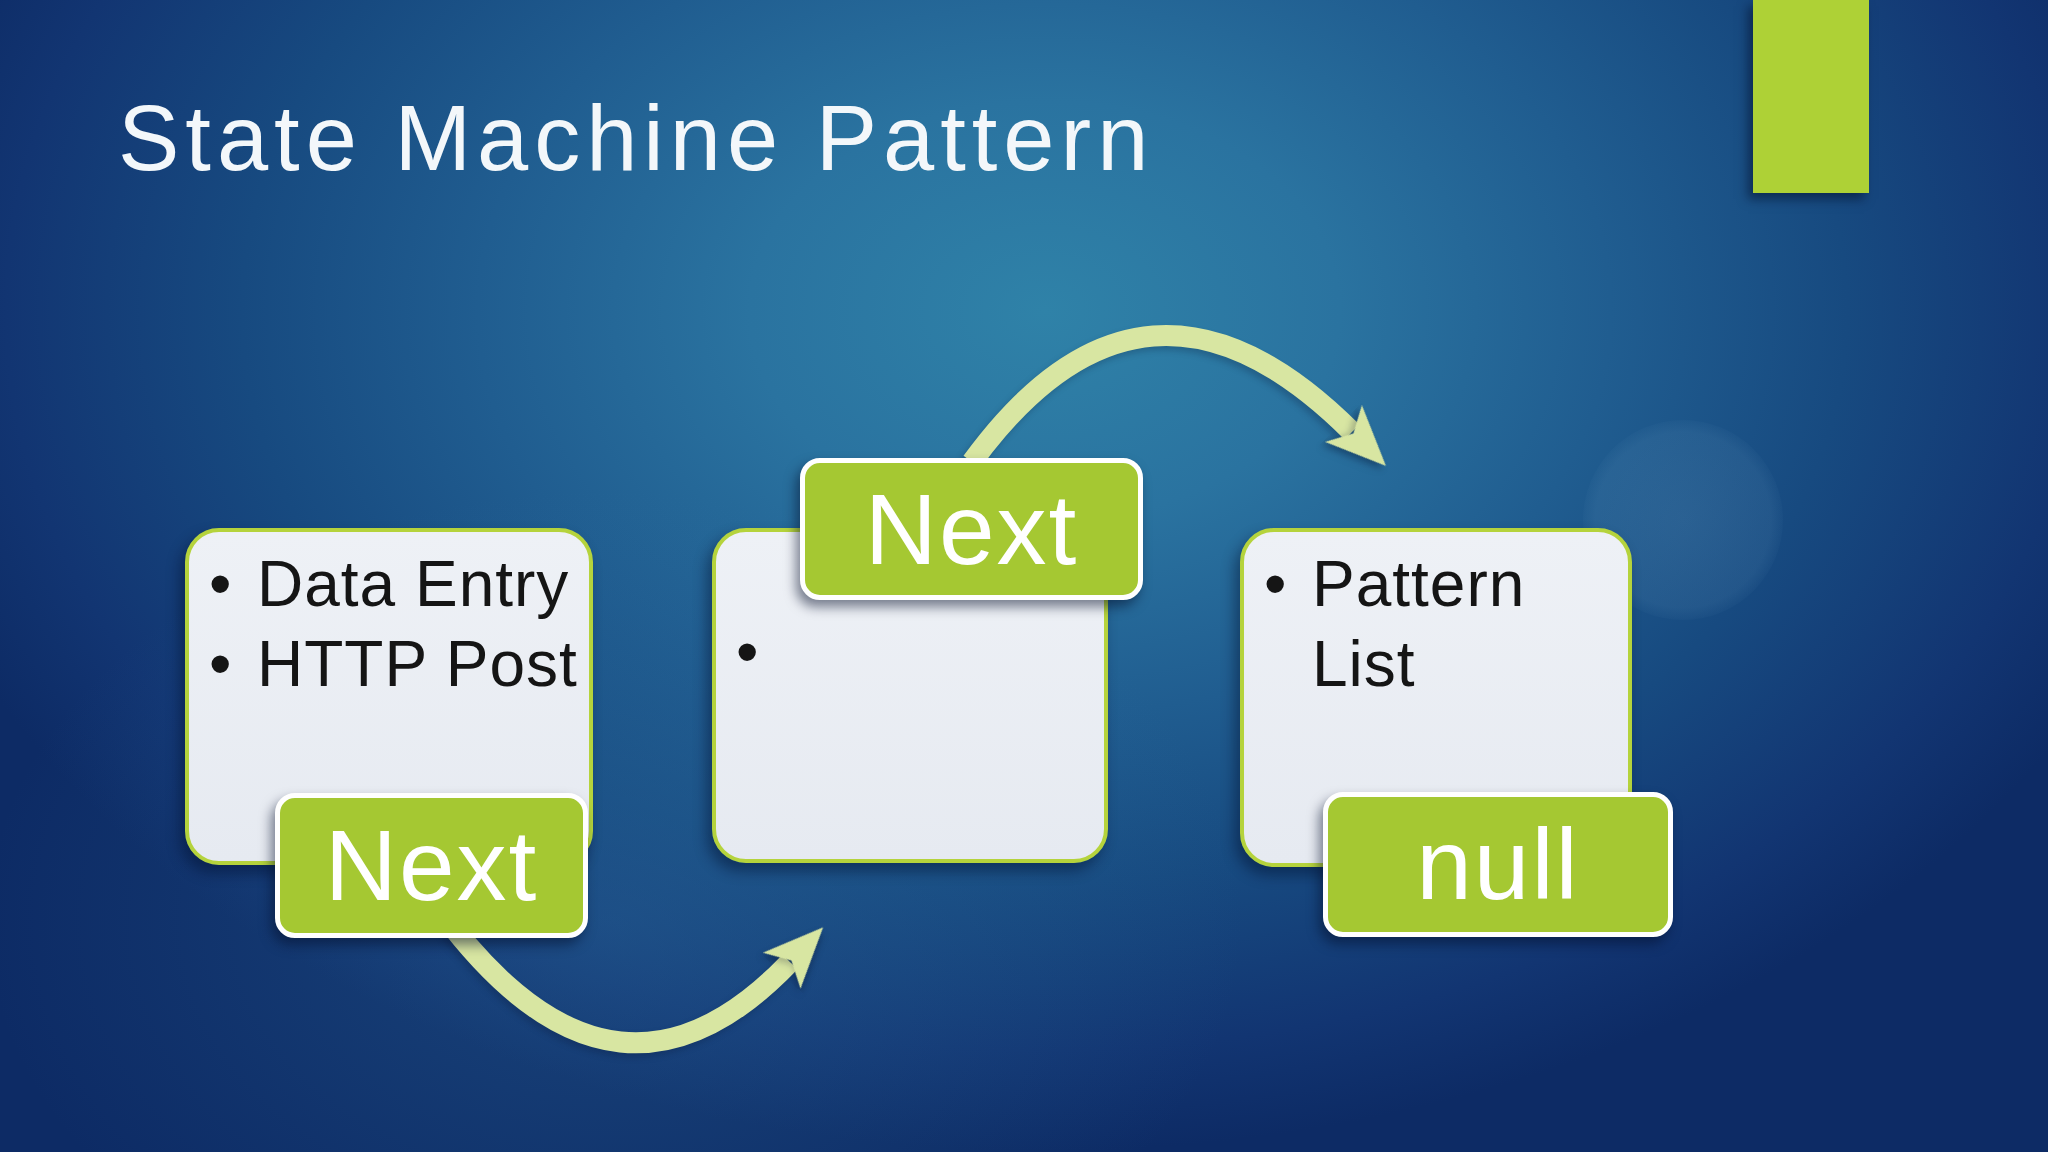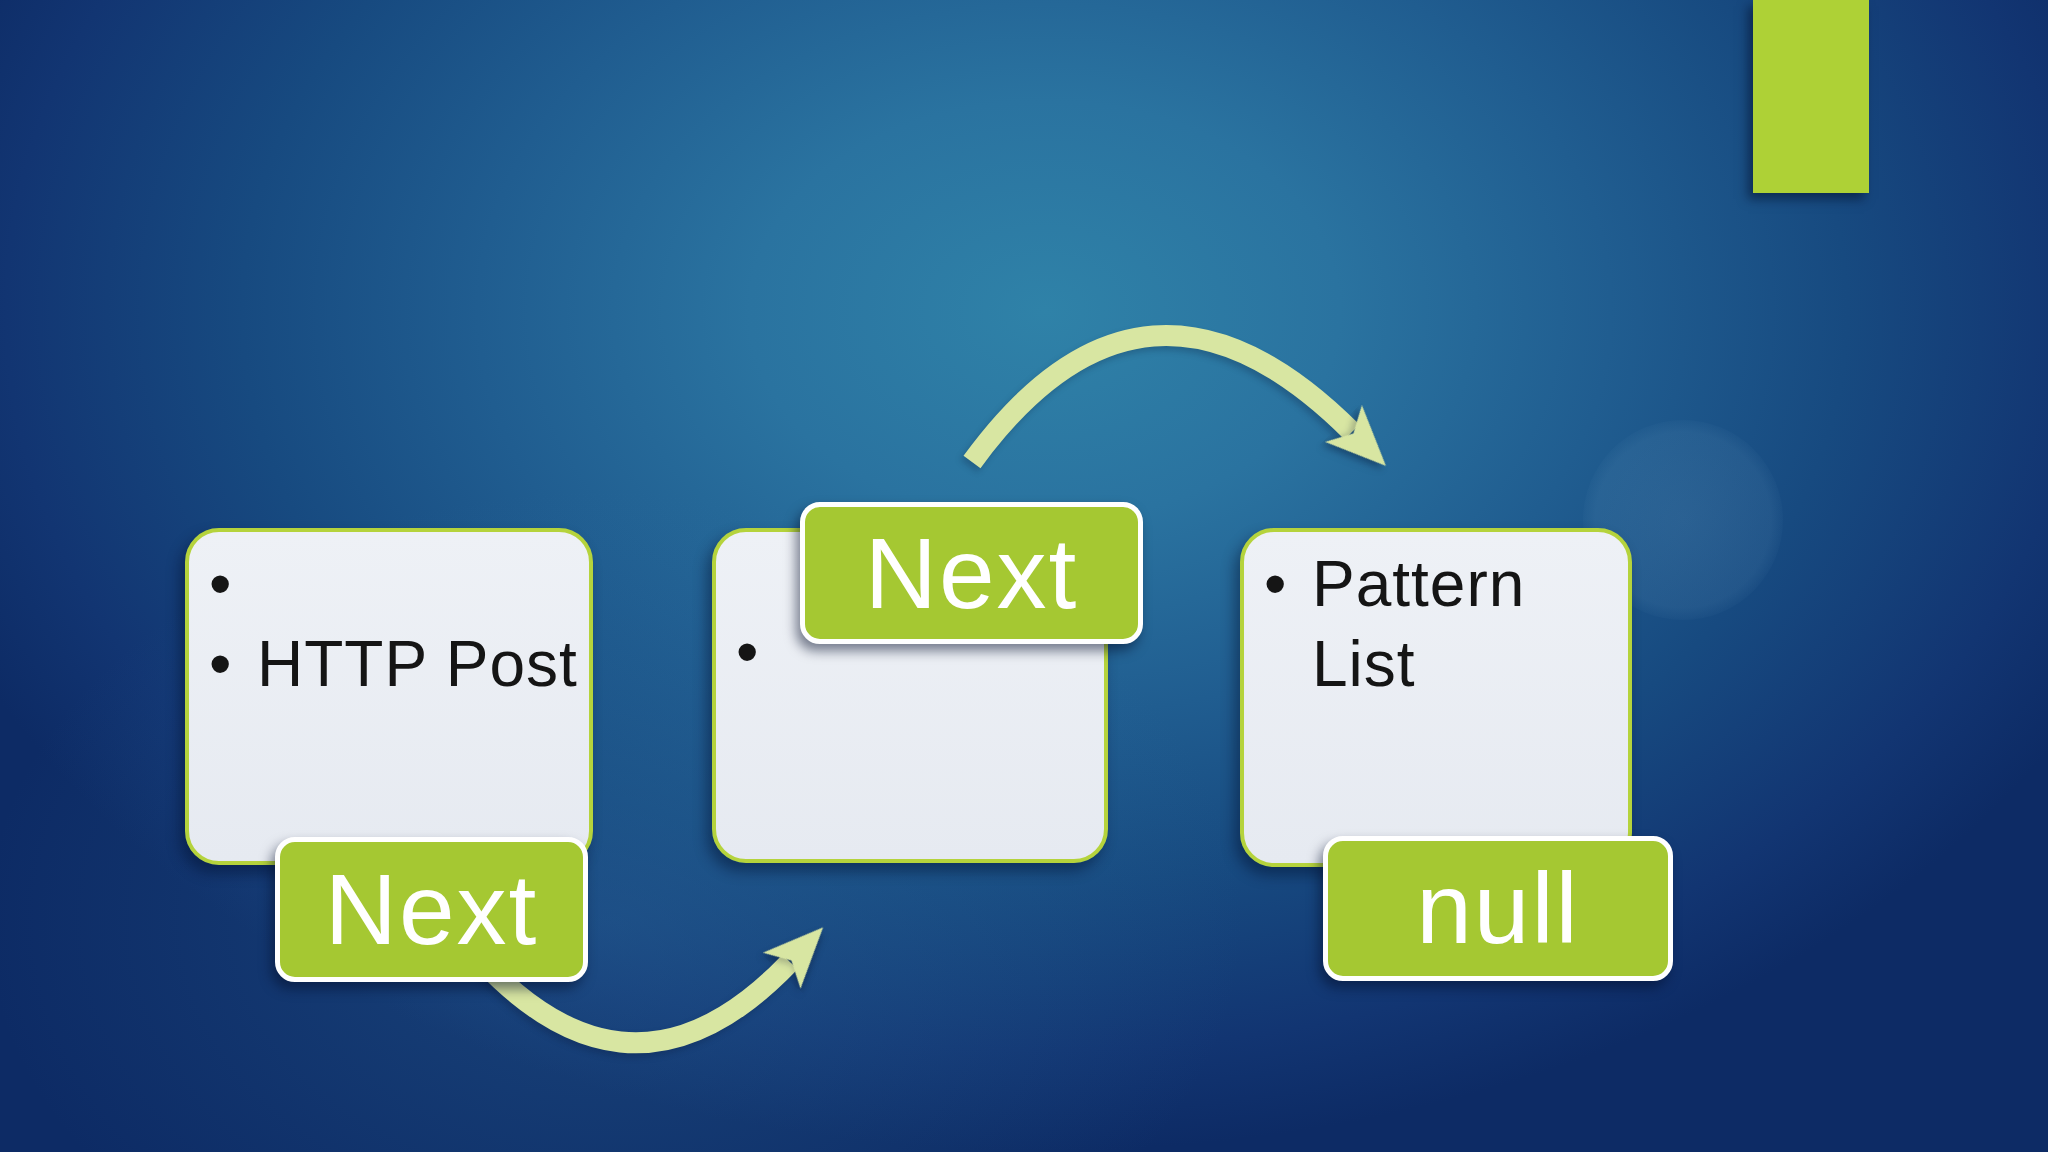--- a/index.html
+++ b/index.html
@@ -49,49 +49,50 @@
   .card-1 .btext{width:330px;}
   .card-2 .btext{width:235px;}
   .card-3 .btext{width:245px;}
   .action-btn{
     position:absolute;z-index:3;box-sizing:border-box;
     background:#a5c832;
     border:5px solid #ffffff;border-radius:20px;
     display:flex;align-items:center;justify-content:center;
     color:#ffffff;font-size:100px;font-weight:300;letter-spacing:2px;
     box-shadow:-4px 7px 12px rgba(3,14,42,.5);
-    margin-top:44px;
   }
   .btn-1{left:275px;top:793px;width:313px;height:145px;}
   .btn-2{left:800px;top:458px;width:343px;height:142px;}
   .btn-3{left:1323px;top:792px;width:350px;height:145px;}
 </style>
 </head>
 <body>
 
 <div id="stage">
 
   <div class="bokeh"></div>
 
+  <div class="title">State Machine Pattern</div>
 
   <div class="accent-bar"></div>
 
   <svg class="arrows" width="2048" height="1152" viewBox="0 0 2048 1152">
     <defs>
       <marker id="head" markerUnits="userSpaceOnUse" markerWidth="70" markerHeight="64" refX="14" refY="30" orient="auto">
         <path d="M 2 4 L 62 30 L 2 56 L 16 30 Z" fill="#d8e6a2"></path>
       </marker>
     </defs>
     <path d="M 452 926 Q 620 1140 790 962" fill="none" stroke="#d8e6a2" stroke-width="21" marker-end="url(#head)"></path>
     <path d="M 972 462 Q 1145 225 1352 432" fill="none" stroke="#d8e6a2" stroke-width="21" marker-end="url(#head)"></path>
   </svg>
 
   <div class="card card-1">
     <div class="bullet-line">
       <span class="dot">•</span>
+      <span class="btext">Data Entry</span>
     </div>
     <div class="bullet-line">
       <span class="dot">•</span>
       <span class="btext">HTTP Post</span>
     </div>
   </div>
 
   <div class="card card-2">
     <div class="bullet-line">
       <span class="dot">•</span>

